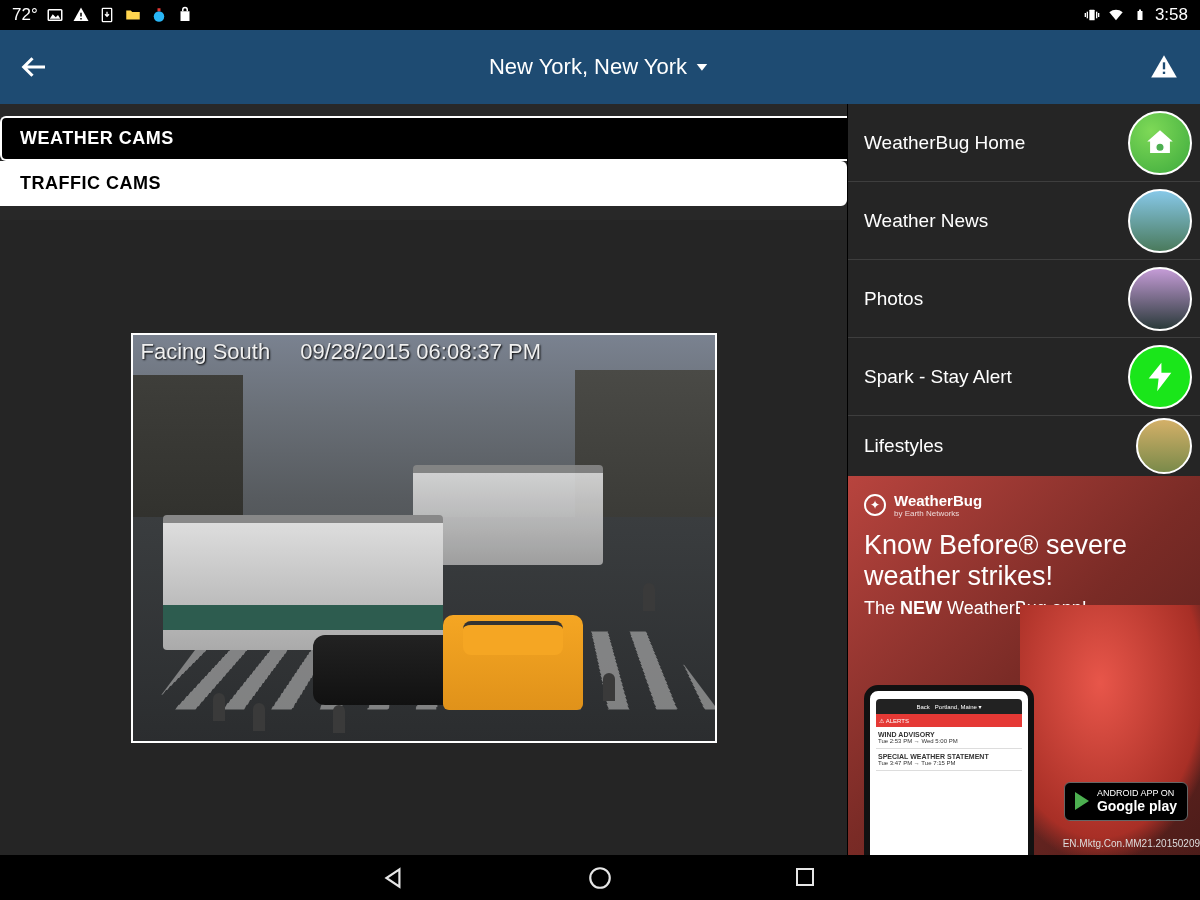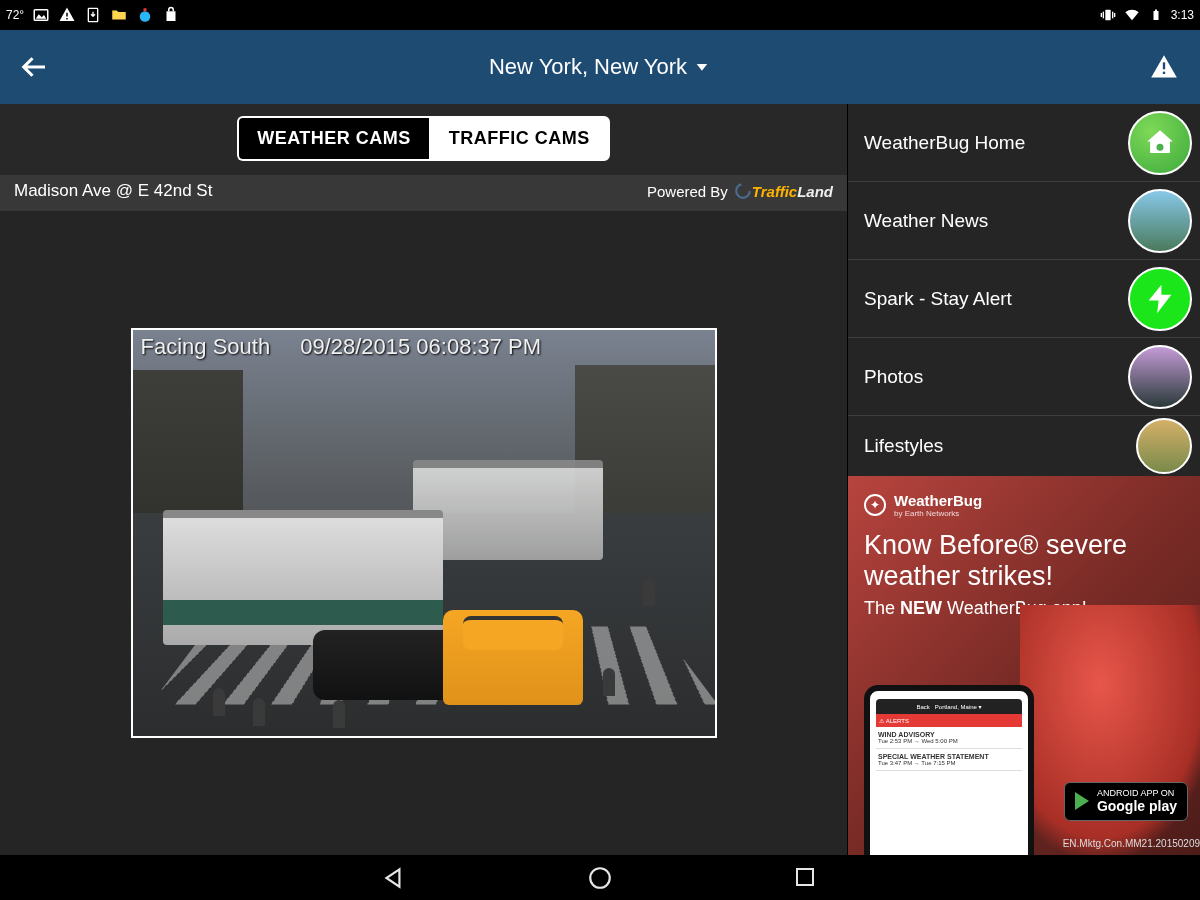--- a/index.html
+++ b/index.html
@@ -11,22 +11,22 @@
   color: #fff;
   overflow: hidden;
   position: relative;
 }
 .status-bar {
   height: 30px;
   background: #000;
   display: flex;
   justify-content: space-between;
   align-items: center;
-  padding: 0 6px;
-  font-size: 12px;
+  padding: 0 12px;
+  font-size: 17px;
 }
 .status-left { display: flex; align-items: center; gap: 8px; }
 .status-right { display: flex; align-items: center; gap: 6px; font-weight: 500;}
 .status-icon { width: 18px; height: 18px; display: inline-flex; align-items: center; justify-content: center; }
 .folder-icon { color: #ffd54f; }
 .blue-icon { color: #29b6f6; }
 .header {
   height: 74px;
   background: #1e4b72;
   display: flex;
@@ -58,20 +58,21 @@
   background: #252525;
   display: flex;
   flex-direction: column;
 }
 .tabs {
   display: flex;
   justify-content: center;
   padding: 12px 0 14px;
   gap: 0;
   background: #282828;
+  flex-direction: column;
 }
 .tab {
   padding: 10px 18px;
   font-size: 18px;
   font-weight: 700;
   letter-spacing: 0.5px;
   cursor: pointer;
   border: 2px solid #fff;
 }
 .tab-inactive { background: #000; color: #fff; border-right: none; border-radius: 6px 0 0 6px;}
@@ -284,21 +285,21 @@
       <svg viewBox="0 0 24 24" width="20" height="16" fill="#fff">
           <path d="M12 20L2 8c6-5 14-5 20 0L12 20z"></path>
         </svg>
     </span>
     <span class="status-icon">
       <svg viewBox="0 0 24 24" width="12" height="18" fill="#fff">
           <rect x="7" y="4" width="10" height="18" rx="1"></rect>
           <rect x="10" y="1" width="4" height="3"></rect>
         </svg>
     </span>
-    <span>3:13</span>
+    <span>3:58</span>
   </div>
 </div>
 
 <div class="header">
   <div class="back-arrow">
     <svg viewBox="0 0 24 24" width="30" height="30" fill="none" stroke="#fff" stroke-width="2.5">
         <path d="M20 12H4m6-7l-7 7 7 7"></path>
       </svg>
   </div>
   <div class="location-title">
@@ -314,33 +315,20 @@
         <rect x="11" y="16" width="2" height="2" fill="#1e4b72"></rect>
       </svg>
   </div>
 </div>
 
 <div class="content">
   <div class="main-area">
     <div class="tabs">
       <div class="tab tab-inactive">WEATHER CAMS</div>
       <div class="tab tab-active">TRAFFIC CAMS</div>
-    </div>
-    <div class="cam-info">
-      <span>Madison Ave @ E 42nd St</span>
-      <span class="powered-by">
-        <span>Powered By</span>
-        <span class="trafficland">
-          <svg width="18" height="18" viewBox="0 0 24 24">
-              <circle cx="12" cy="12" r="9" fill="none" stroke="#4a6a8a" stroke-width="3" stroke-dasharray="40 20"></circle>
-            </svg>
-          <span class="trafficland-traffic">Traffic</span>
-            <span class="trafficland-land">Land</span>
-        </span>
-      </span>
     </div>
     <div class="cam-viewport">
       <div class="cam-frame">
         <div class="cam-scene">
           <div class="bldg bldg1"></div>
           <div class="bldg bldg2"></div>
           <div class="road"></div>
           <div class="crosswalk"></div>
           <div class="bus bus2"></div>
           <div class="bus bus1"></div>
@@ -368,30 +356,30 @@
             <path d="M12 3l9 8h-2v8H5v-8H3l9-8z"></path>
             <circle cx="12" cy="15" r="3" fill="#4caf50" stroke="#fff"></circle>
           </svg>
       </div>
     </div>
     <div class="menu-item">
       <span>Weather News</span>
       <div class="menu-icon icon-news"></div>
     </div>
     <div class="menu-item">
+      <span>Photos</span>
+      <div class="menu-icon icon-photos"></div>
+    </div>
+    <div class="menu-item">
       <span>Spark - Stay Alert</span>
       <div class="menu-icon icon-spark">
         <svg viewBox="0 0 24 24" width="34" height="34" fill="#fff">
             <polygon points="13,2 4,13 11,13 10,22 20,9 13,9"></polygon>
           </svg>
       </div>
-    </div>
-    <div class="menu-item">
-      <span>Photos</span>
-      <div class="menu-icon icon-photos"></div>
     </div>
     <div class="menu-item" style="border-bottom:none;height:60px;">
       <span>Lifestyles</span>
       <div class="menu-icon icon-life" style="width:56px;height:56px;"></div>
     </div>
 
     <div class="ad-box">
       <div class="ad-person"></div>
       <div class="ad-logo">
         <span class="ad-logo-circle">✦</span>

